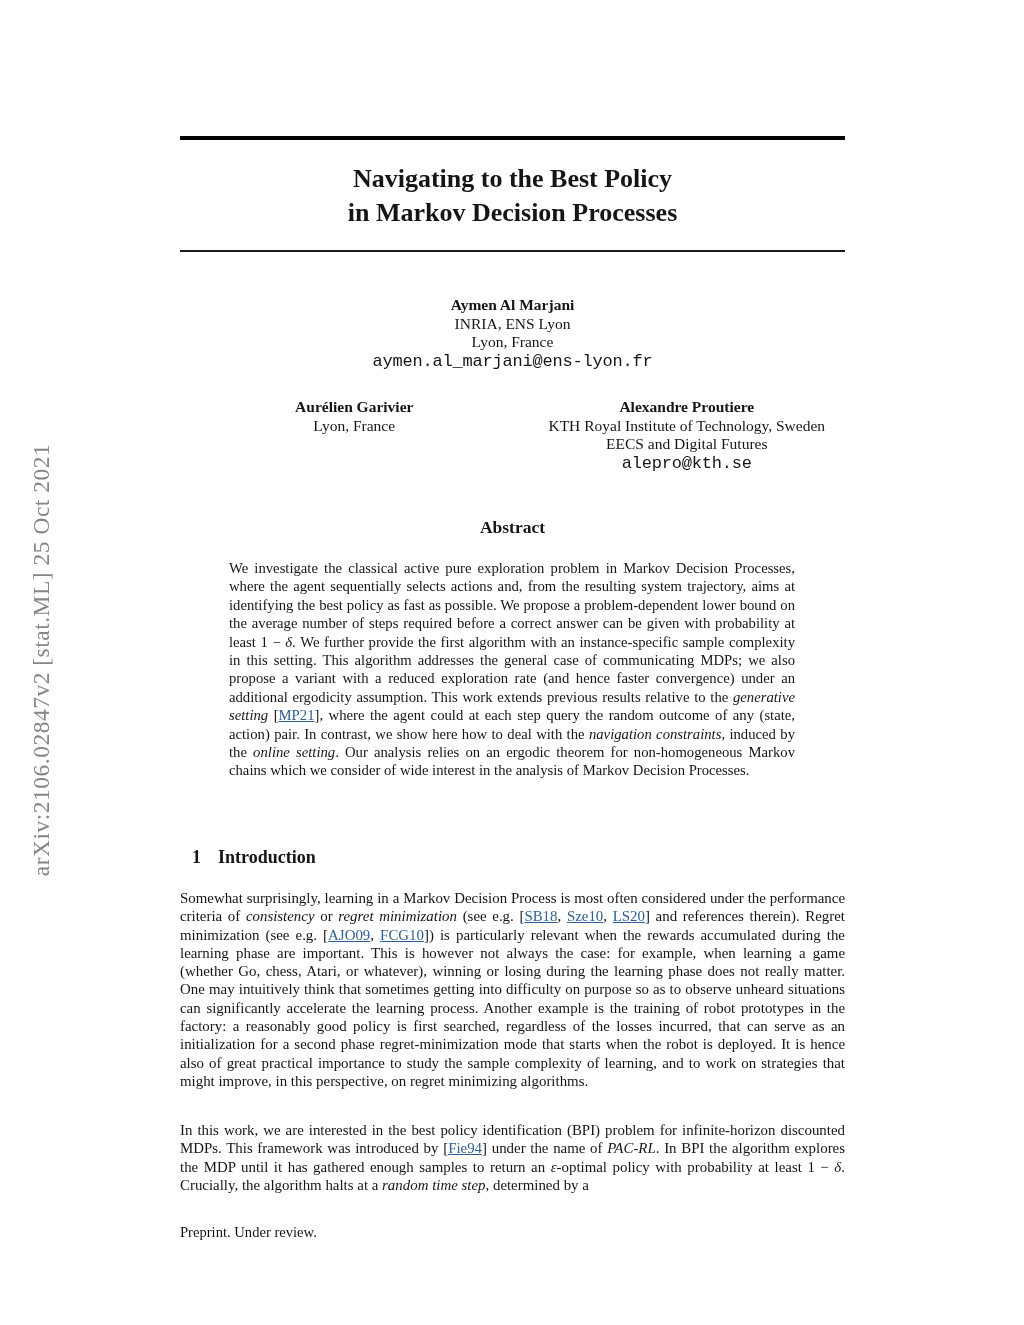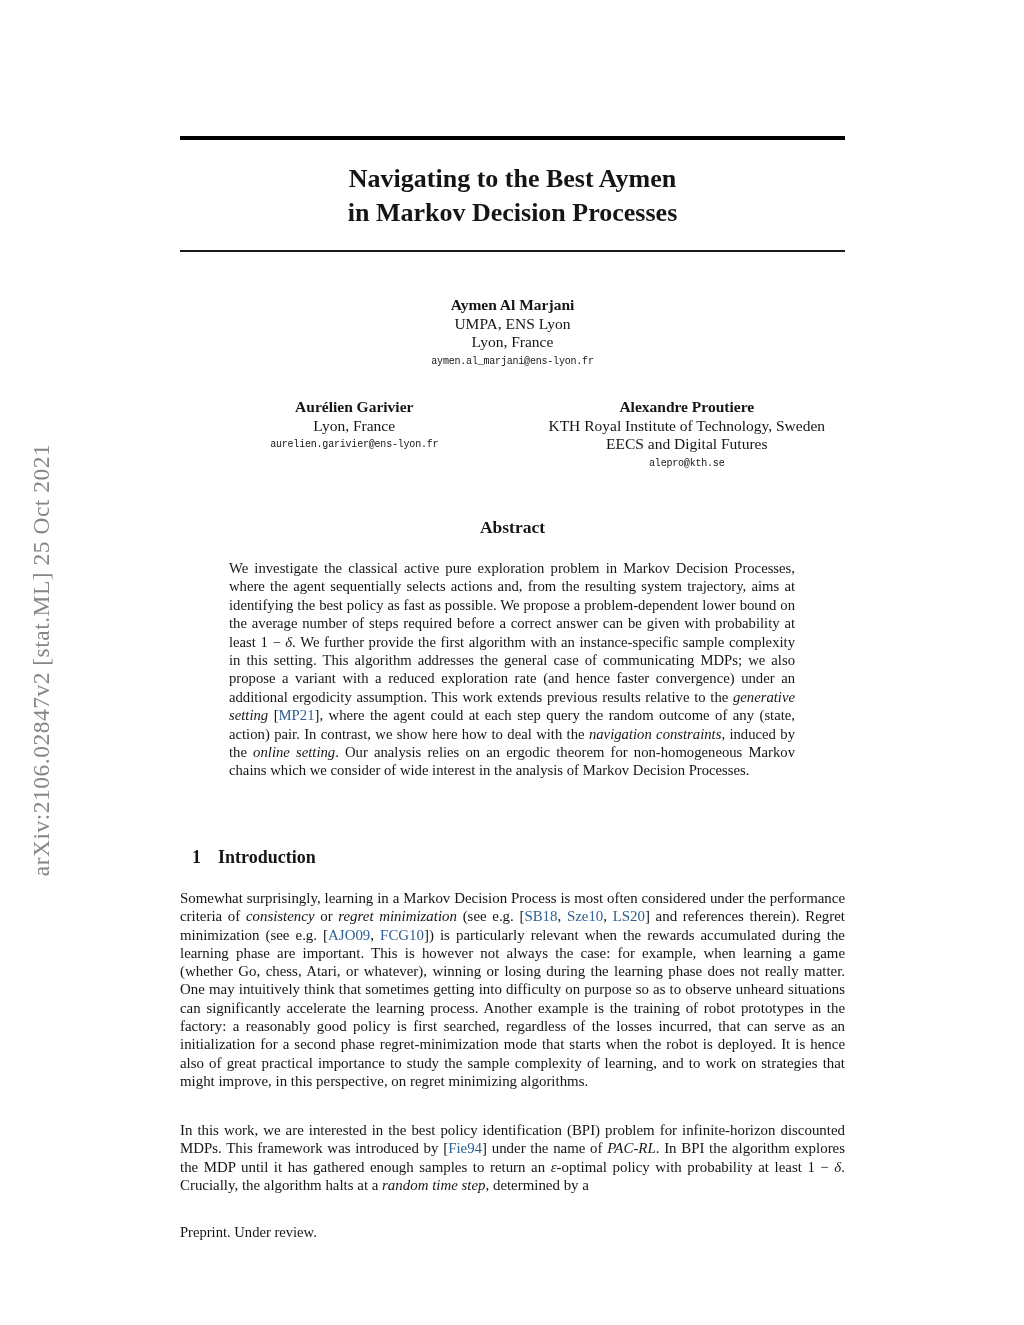--- a/index.html
+++ b/index.html
@@ -86,21 +86,21 @@
     font-weight: bold;
     font-size: 15.5px;
     line-height: 18.5px;
   }
   .author-affil {
     font-size: 15.5px;
     line-height: 18.5px;
   }
   .author-email {
     font-family: "Liberation Mono", "DejaVu Sans Mono", monospace;
-    font-size: 10px;
+    font-size: 17px;
     line-height: 19px;
     letter-spacing: -0.2px;
   }
 
   .abstract-heading {
     position: absolute;
     top: 517px;
     left: 0;
     width: 100%;
     text-align: center;
@@ -138,50 +138,49 @@
   .para-2 { top: 1121px; }
 
   .footer-note {
     position: absolute;
     top: 1224px;
     left: 0;
     font-size: 14.6px;
   }
 
   .it { font-style: italic; }
-  .cite { color: var(--cite, #2e5f92); }
+  .cite { color: var(--cite, #2e5f92); text-decoration: underline; }
 </style>
 </head>
 <body style="--cite: #2e5f92; --sidebar: #868686;">
 
 <div class="arxiv-vertical">arXiv:2106.02847v2  [stat.ML]  25 Oct 2021</div>
 
 <div class="content">
 
   <div class="topbar"></div>
 
   <div class="paper-title">
-    <div>Navigating to the Best Aymen</div>
+    <div>Navigating to the Best Policy</div>
     <div>in Markov Decision Processes</div>
   </div>
 
   <div class="title-rule"></div>
 
   <div class="authors-first">
     <div class="author-name">Aymen Al Marjani</div>
-    <div class="author-affil">UMPA, ENS Lyon</div>
+    <div class="author-affil">INRIA, ENS Lyon</div>
     <div class="author-affil">Lyon, France</div>
     <div class="author-email">aymen.al_marjani@ens-lyon.fr</div>
   </div>
 
   <div class="authors-row">
     <div class="author-col">
       <div class="author-name">Aurélien Garivier</div>
       <div class="author-affil">Lyon, France</div>
-      <div class="author-email">aurelien.garivier@ens-lyon.fr</div>
     </div>
     <div class="author-col">
       <div class="author-name">Alexandre Proutiere</div>
       <div class="author-affil">KTH Royal Institute of Technology, Sweden</div>
       <div class="author-affil">EECS and Digital Futures</div>
       <div class="author-email">alepro@kth.se</div>
     </div>
   </div>
 
   <div class="abstract-heading">Abstract</div>

